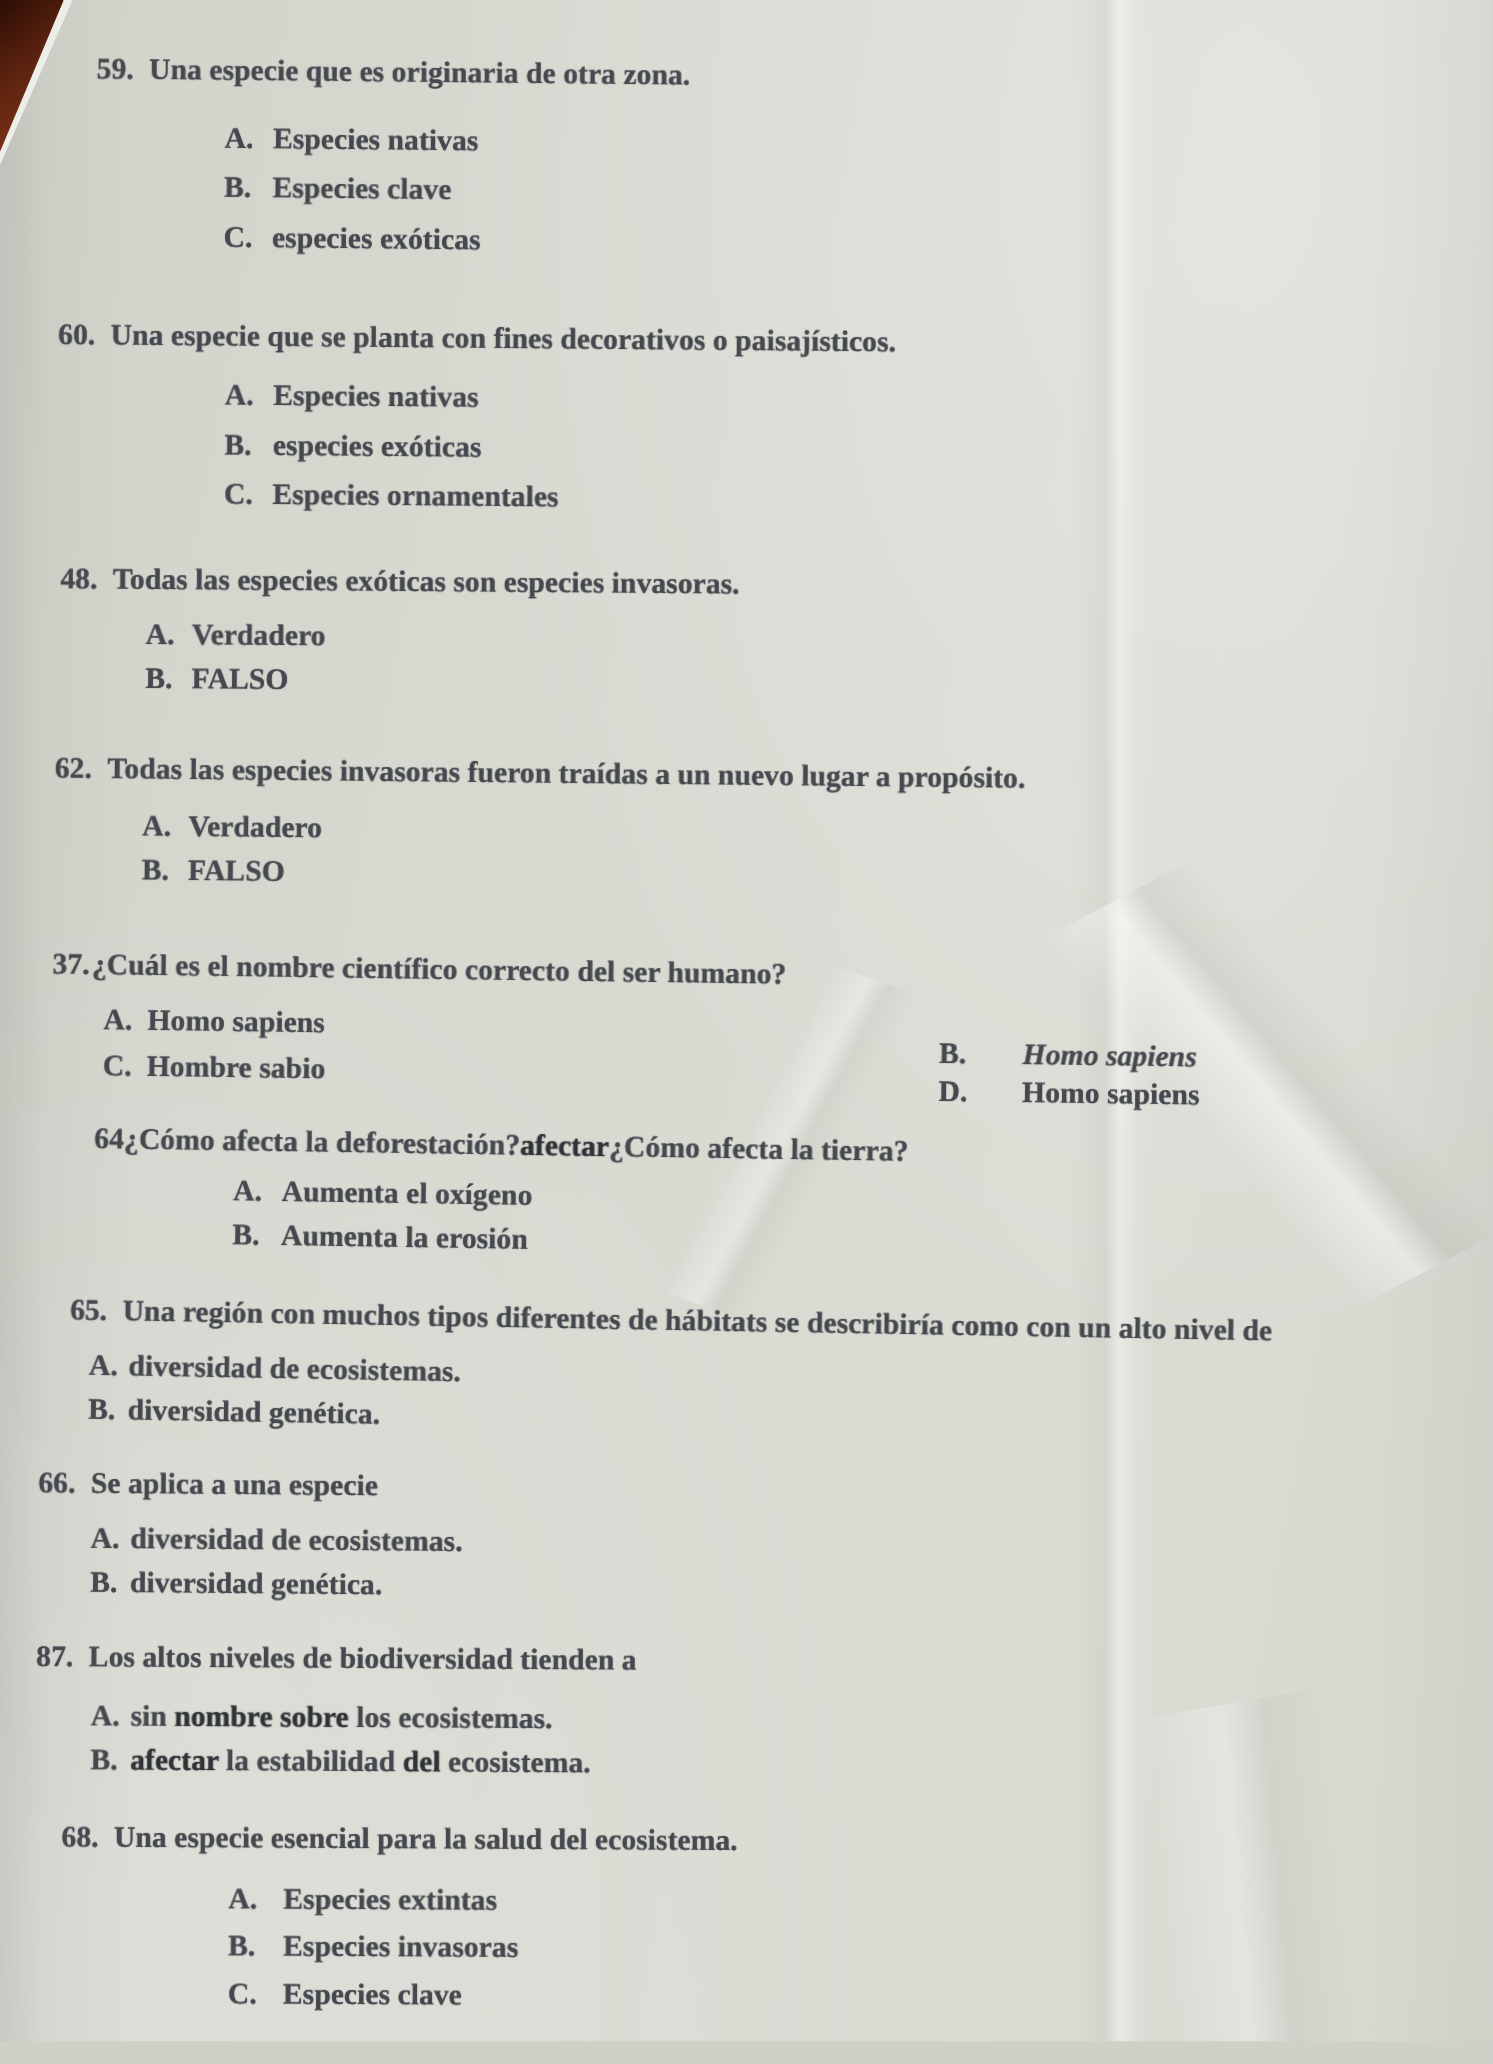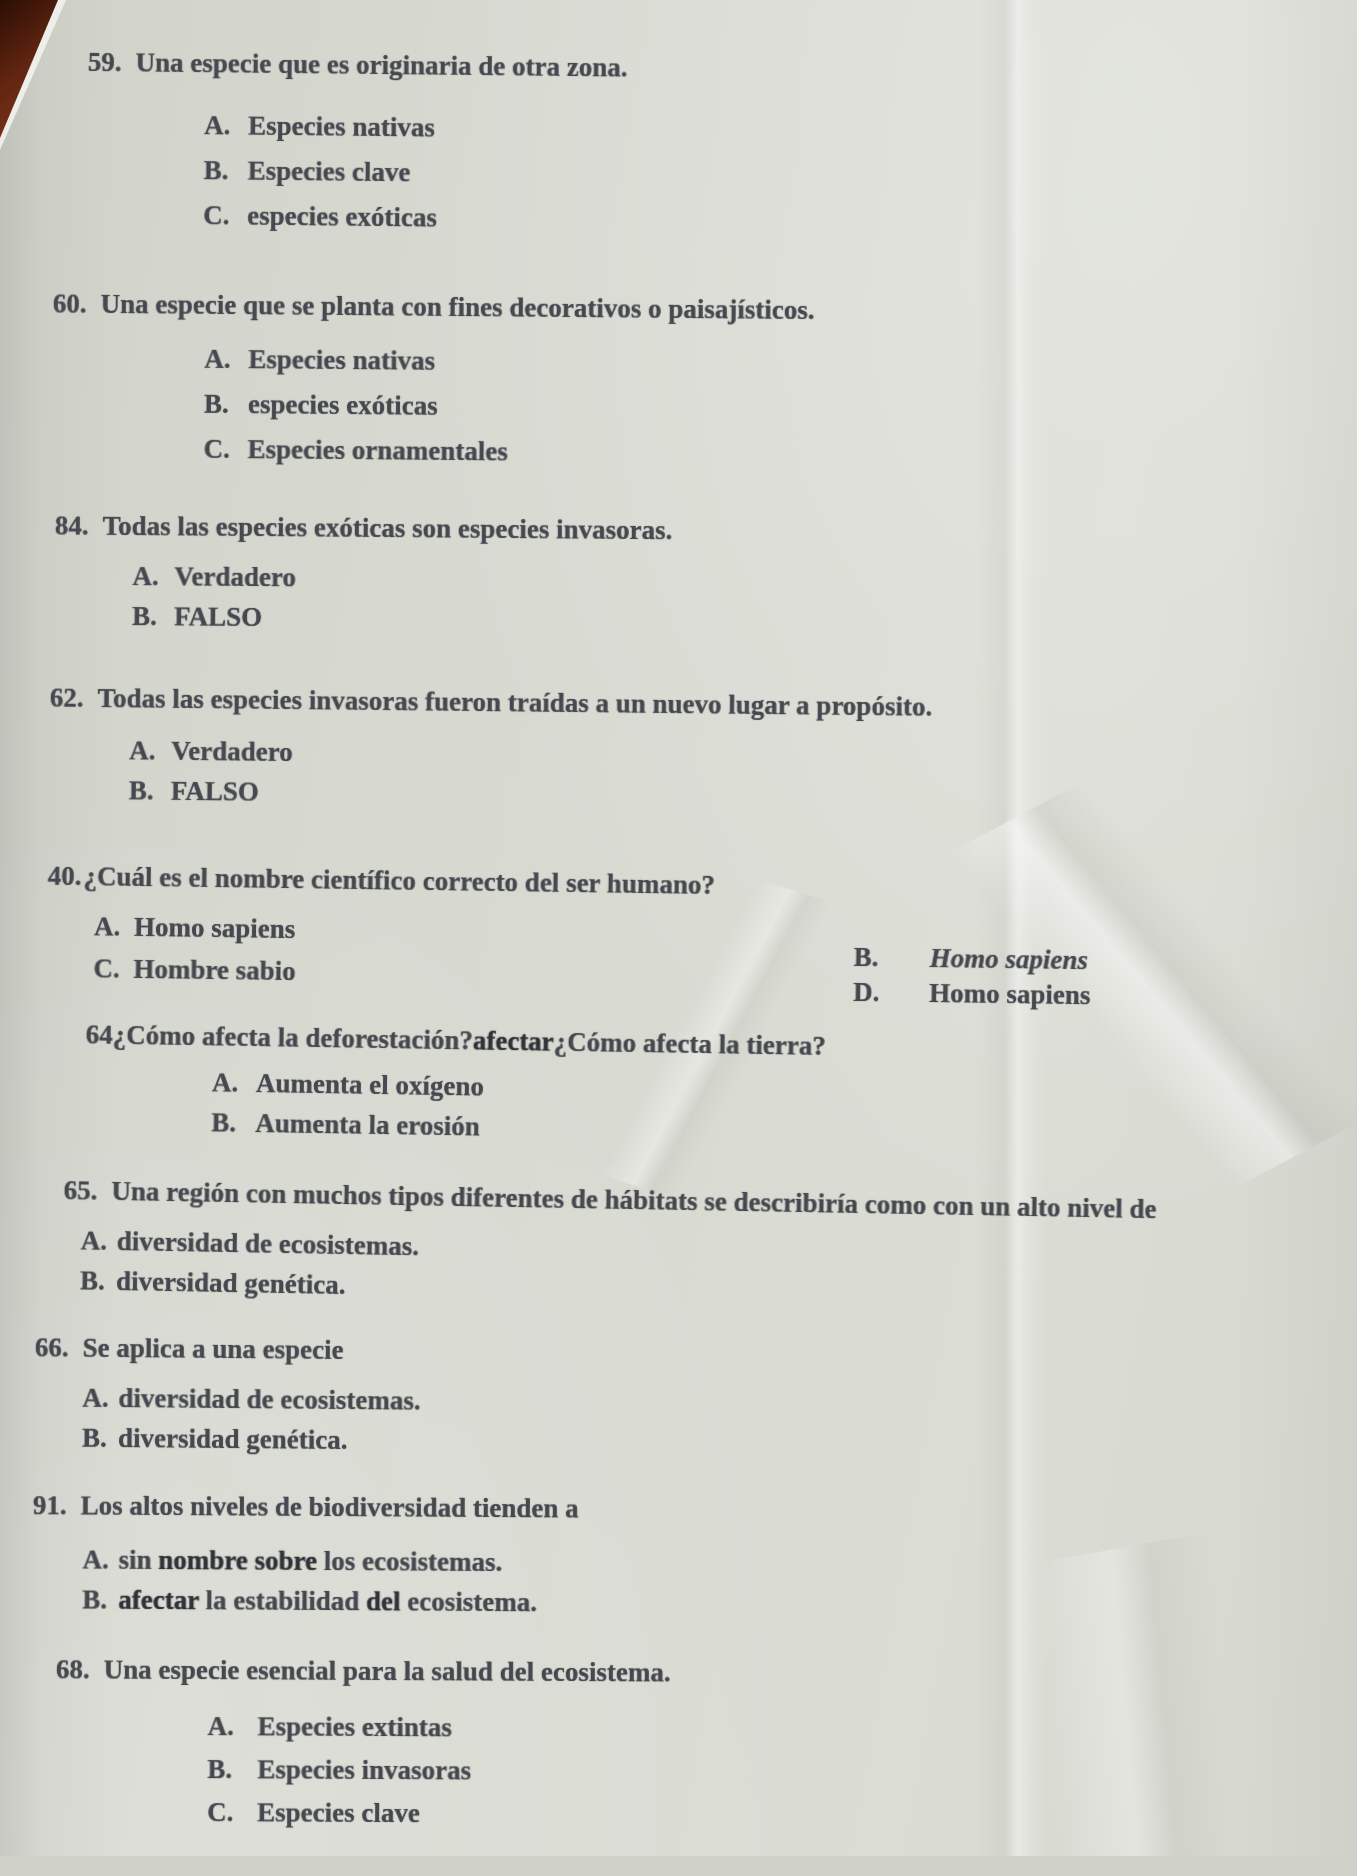--- a/index.html
+++ b/index.html
@@ -93,21 +93,21 @@
       </div>
       <div class="opt">
         <span class="letter w44">C.</span>
         <span class="opt-text">Especies ornamentales</span>
       </div>
     </div>
   </section>
 
   <section class="q" style="top:508px;--rot:.45deg">
     <div class="q-line" style="margin-left:55px">
-      <span class="q-num">84.</span>
+      <span class="q-num">48.</span>
       <span class="q-text">Todas las especies exóticas son especies invasoras.</span>
     </div>
     <div class="opts pitch-40" style="margin-left:133px;margin-top:16px">
       <div class="opt">
         <span class="letter w42">A.</span>
         <span class="opt-text">Verdadero</span>
       </div>
       <div class="opt">
         <span class="letter w42">B.</span>
         <span class="opt-text">FALSO</span>
@@ -127,21 +127,21 @@
       </div>
       <div class="opt">
         <span class="letter w42">B.</span>
         <span class="opt-text">FALSO</span>
       </div>
     </div>
   </section>
 
   <section class="q" style="top:858px;--rot:.8deg">
     <div class="q-line gap2" style="margin-left:48px">
-      <span class="q-num">40.</span>
+      <span class="q-num">37.</span>
       <span class="q-text">¿Cuál es el nombre científico correcto del ser humano?</span>
     </div>
     <div class="opts pitch-42" style="margin-left:95px;margin-top:16px">
       <div class="opt">
         <span class="letter w40">A.</span>
         <span class="opt-text">Homo sapiens</span>
       </div>
       <div class="opt">
         <span class="letter w40">C.</span>
         <span class="opt-text">Hombre sabio</span>
@@ -205,21 +205,21 @@
       </div>
       <div class="opt">
         <span class="letter w36">B.</span>
         <span class="opt-text">diversidad genética.</span>
       </div>
     </div>
   </section>
 
   <section class="q" style="top:1488px;--rot:.35deg">
     <div class="q-line" style="margin-left:33px">
-      <span class="q-num">91.</span>
+      <span class="q-num">87.</span>
       <span class="q-text">Los altos niveles de biodiversidad tienden a</span>
     </div>
     <div class="opts pitch-40" style="margin-left:83px;margin-top:20px">
       <div class="opt">
         <span class="letter w36">A.</span>
         <span class="opt-text"><span>sin </span><span class="xb">nombre sobre</span><span> los ecosistemas.</span></span>
       </div>
       <div class="opt">
         <span class="letter w36">B.</span>
         <span class="opt-text"><span class="xb">afectar</span><span> la estabilidad </span><span class="xb">del</span><span> ecosistema.</span></span>

